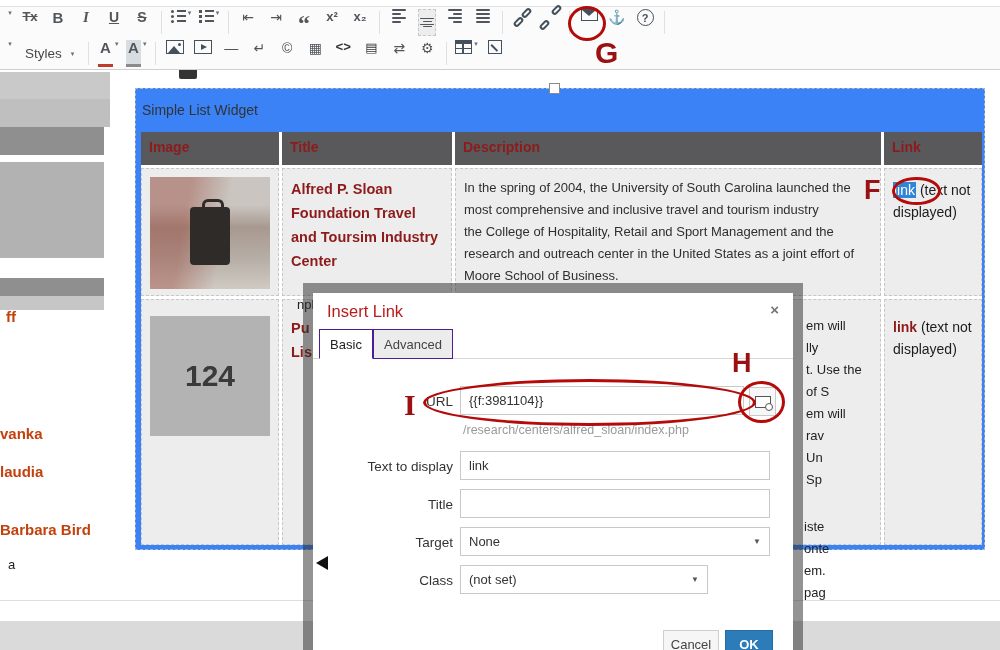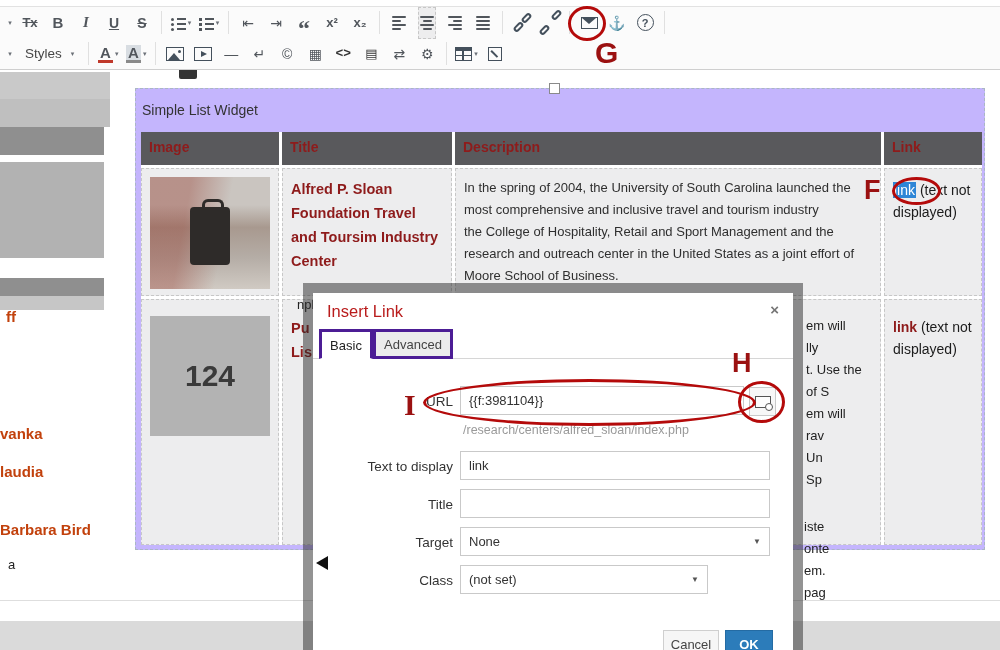--- a/index.html
+++ b/index.html
@@ -3,21 +3,21 @@
 <meta charset="utf-8">
 <style>
   html,body{margin:0;padding:0}
   body{width:1000px;height:650px;position:relative;overflow:hidden;background:#fff;
        font-family:"Liberation Sans",sans-serif;color:#333}
 
   
   .toolbar{position:absolute;left:0;top:6px;width:100%;height:64px;background:#fbfbfb;
            border-top:1px solid #e2e2e2;border-bottom:1px solid #cfcfcf;box-sizing:border-box;z-index:10}
   .trow{display:flex;align-items:center;height:31px;padding-left:2px}
-  .tb{height:27px;min-width:28px;display:flex;align-items:center;justify-content:center;
+  .tb{height:27px;min-width:28px;display:flex;justify-content:center;
       background:none;border:none;padding:0 3px;color:#51565c;font-size:14px;font-family:inherit;cursor:default}
   .tsep{width:1px;height:23px;background:#e0e0e0;margin:0 5px}
   .mini{font-size:7px;color:#6b7077;margin-left:2px}
   .g-b{font-weight:bold;font-size:15px}
   .g-i{font-style:italic;font-family:"Liberation Serif",serif;font-size:15px;font-weight:bold}
   .g-u{text-decoration:underline;font-weight:bold;font-size:14px}
   .g-s{text-decoration:line-through;font-weight:bold;font-size:14px}
   .g-rf{text-decoration:line-through;font-size:13px;font-weight:bold}
   .g-q{font-family:"Liberation Serif",serif;font-size:24px;line-height:8px;font-weight:bold;padding-top:10px}
   .g-sup,.g-sub{font-size:13px;font-weight:bold}
@@ -65,21 +65,21 @@
   
   .content{position:absolute;left:0;top:70px;width:100%;height:580px;background:#fff;z-index:1}
   .block{position:absolute;z-index:2}
   .frag{position:absolute;z-index:3;font-size:13px;color:#222;white-space:nowrap}
   .frag.bold{font-weight:bold;font-size:15px;color:#c2410c}
   .band{position:absolute;left:0;top:551px;width:1000px;height:29px;background:#dadada;z-index:2}
   .hline{position:absolute;left:0;width:1000px;height:1px;background:#dedede;z-index:2}
   .dragicon{position:absolute;left:179px;top:-7px;width:18px;height:16px;background:#343434;border-radius:2px;z-index:11}
 
   
-  .widget{position:absolute;left:135px;top:18px;width:850px;height:462px;border:1px dashed #aab7c4;box-sizing:border-box;z-index:2;background:#c4b5fd}
+  .widget{position:absolute;left:135px;top:18px;width:850px;height:462px;border:1px dashed #aab7c4;box-sizing:border-box;z-index:2;background:#3b82f6}
   .wsq{position:absolute;left:413px;top:-6px;width:11px;height:11px;background:#fff;border:1px solid #8a8a8a;box-sizing:border-box}
   .wtitle{position:absolute;left:6px;top:13px;font-size:14px;color:#333}
   .lgrid{position:absolute;left:5px;top:43px;display:grid;grid-template-columns:138px 170px 426px 98px;
     grid-template-rows:33px 128px 246px;gap:3px;background:#fff}
   .hc{background:#59595c;color:#8e1b1b;font-weight:bold;font-size:14px;padding:7px 0 0 8px;box-sizing:border-box}
   .c{background:#ededee;border:1px dashed #c7c7c7;box-sizing:border-box;padding:8px;font-size:13px;color:#2f2f2f}
   .c.p16{padding-top:16px}
   .photo{width:120px;height:112px;position:relative;overflow:hidden;
     background:linear-gradient(100deg,rgba(152,62,50,.38) 0 30%,rgba(152,62,50,0) 60%),
       linear-gradient(to bottom,#cac5c0 0 25%,#a8998f 45%,#b5ada6 72%,#d0cac3 100%)}
@@ -96,21 +96,21 @@
   .tri{position:absolute;left:316px;top:556px;width:0;height:0;z-index:45;
     border-top:7px solid transparent;border-bottom:7px solid transparent;border-right:12px solid #101010}
 
   
   .dlg-frame{position:absolute;left:303px;top:283px;width:500px;height:382px;background:rgba(40,40,40,.5);z-index:40}
   .dlg{position:absolute;left:10px;top:10px;right:10px;bottom:10px;background:#fff}
   .dlg-title{position:absolute;left:14px;top:9px;font-size:16.5px;font-weight:normal;color:#b91c1c}
   .dlg-close{position:absolute;right:14px;top:8px;font-size:15px;font-weight:bold;color:#767676;cursor:default}
   .dlg-tabs{position:absolute;left:0;top:36px;width:100%;height:30px;border-bottom:1px solid #d6d6d6;box-sizing:border-box}
   .tab{position:absolute;top:0;height:30px;box-sizing:border-box;display:flex;align-items:center;justify-content:center;
-    font-size:13px;color:#444;border:3px solid #4c1d95}
+    font-size:13px;color:#444;border:1px solid #4c1d95}
   .tab.active{left:6px;width:54px;background:#fff;border-bottom:1px solid #fff;color:#222}
   .tab.idle{left:60px;width:80px;background:#ececec}
   .flabel{position:absolute;width:132px;text-align:right;font-size:13.5px;color:#333;line-height:30px}
   .fin{position:absolute;height:29px;border:1px solid #c9c9c9;box-sizing:border-box;background:#fff;
     font-size:13px;color:#333;padding:0 8px;font-family:inherit}
   .fsel{position:absolute;height:29px;border:1px solid #c9c9c9;box-sizing:border-box;background:#fff;
     font-size:13px;color:#333;padding:6px 8px 0 8px}
   .fsel .sc{position:absolute;right:8px;top:9px;font-size:8px;color:#555}
   .hint{position:absolute;left:150px;top:130px;font-size:12.5px;color:#9a9a9a}
   .btn{position:absolute;box-sizing:border-box;font-size:13px;display:flex;align-items:flex-start;justify-content:center;padding-top:6px}

